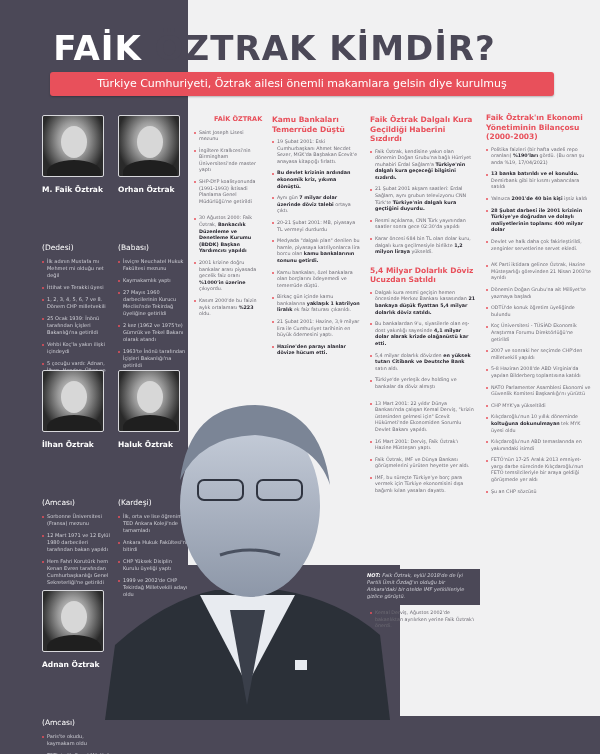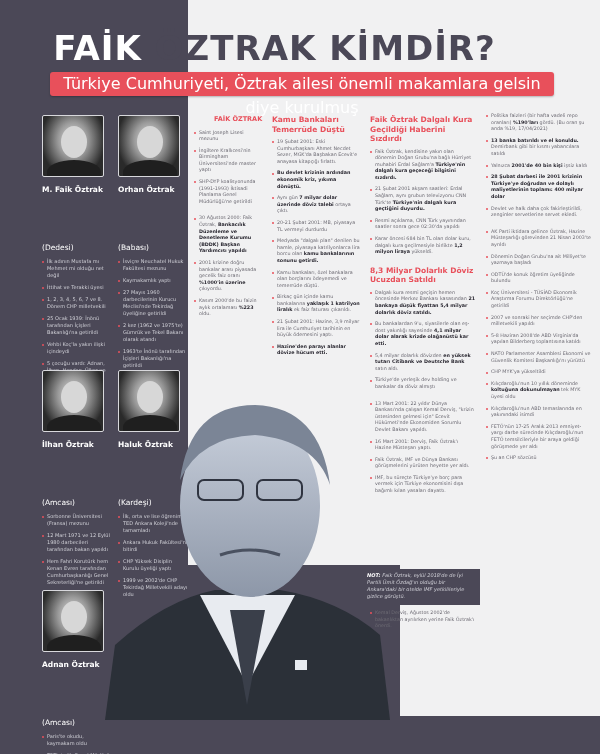--- a/index.html
+++ b/index.html
@@ -31,21 +31,21 @@
 
   .title {
     position: absolute; top: 28px; left: 0; width: 549px; text-align: center;
     font-family: "DejaVu Sans", sans-serif; font-weight: bold; font-size: 34px; letter-spacing: 1px;
   }
   .title .w1 { color: #ffffff; }
   .title .w2 { color: #4b4857; }
   .subtitle {
     position: absolute; top: 72px; left: 50px; width: 504px; height: 24px;
     background: #e8505b; border-radius: 3px;
-    color: #ffffff; font-size: 16px; line-height: 24px; text-align: center;
+    color: #ffffff; font-size: 11px; line-height: 24px; text-align: center;
     box-shadow: 0 1px 2px rgba(0,0,0,0.25);
   }
 
   .person { position: absolute; width: 70px; }
   .photo {
     width: 62px; height: 62px; border: 1.5px solid #d8d8dc; border-radius: 2px;
     background: radial-gradient(ellipse at 50% 40%, #e6e6e6 0%, #9a9a9a 35%, #2a2a2a 75%);
     position: relative; overflow: hidden;
   }
   .photo .head {
@@ -200,21 +200,21 @@
 </div>
 
 <div class="col" style="left:370px; top:115px; width:106px;">
   <div class="sec-title">Faik Öztrak Dalgalı Kura Geçildiği Haberini Sızdırdı</div>
   <ul class="blist">
     <li><span>Faik Öztrak, kendisine yakın olan dönemin Doğan Grubu'na bağlı Hürriyet muhabiri Erdal Sağlam'a </span><b>Türkiye'nin dalgalı kura geçeceği bilgisini sızdırdı.</b><span></span></li>
     <li><span>21 Şubat 2001 akşam saatleri: Erdal Sağlam, aynı grubun televizyonu CNN Türk'te </span><b>Türkiye'nin dalgalı kura geçtiğini duyurdu.</b><span></span></li>
     <li><span>Resmi açıklama, CNN Türk yayınından saatler sonra gece 02:30'da yapıldı</span><b></b><span></span></li>
     <li><span>Karar öncesi 684 bin TL olan dolar kuru, dalgalı kura geçilmesiyle birlikte </span><b>1,2 milyon liraya</b><span> yükseldi.</span></li>
   </ul>
-  <div class="sec-title">8,3 Milyar Dolarlık Döviz Ucuzdan Satıldı</div>
+  <div class="sec-title">5,4 Milyar Dolarlık Döviz Ucuzdan Satıldı</div>
   <ul class="blist">
     <li><span>Dalgalı kura resmi geçişin hemen öncesinde Merkez Bankası kasasından </span><b>21 bankaya düşük fiyattan 5,4 milyar dolarlık döviz satıldı.</b><span></span></li>
     <li><span>Bu bankalardan 9'u, siyasilerle olan eş-dost yakınlığı sayesinde </span><b>4,1 milyar dolar alarak krizde olağanüstü kar etti.</b><span></span></li>
     <li><span>5,4 milyar dolarlık dövizden </span><b>en yüksek tutarı Citibank ve Deutsche Bank</b><span> satın aldı.</span></li>
     <li><span>Türkiye'de yerleşik dev holding ve bankalar da döviz almıştı</span><b></b><span></span></li>
   </ul>
   <ul class="blist">
     <li><span>13 Mart 2001: 22 yıldır Dünya Bankası'nda çalışan Kemal Derviş, "krizin üstesinden gelmesi için" Ecevit Hükümeti'nde Ekonomiden Sorumlu Devlet Bakanı yapıldı.</span></li>
     <li><span>16 Mart 2001: Derviş, Faik Öztrak'ı Hazine Müsteşarı yaptı.</span></li>
     <li><span>Faik Öztrak, IMF ve Dünya Bankası görüşmelerini yürüten heyette yer aldı.</span></li>
@@ -224,20 +224,21 @@
 
 <div class="note-band">
   <b>NOT:</b>
   <span>Faik Öztrak, eylül 2018'de de İyi Partili Ümit Özdağ'ın olduğu bir Ankara'daki bir otelde IMF yetkilileriyle gizlice görüştü.</span>
 </div>
 <ul class="blist" style="position:absolute; left:370px; top:610px; width:106px;">
   <li>Kemal Derviş, Ağustos 2002'de bakanlıktan ayrılırken yerine Faik Öztrak'ı önerdi.</li>
 </ul>
 
 <div class="col" style="left:486px; top:113px; width:106px;">
+  <div class="sec-title">Faik Öztrak'ın Ekonomi Yönetiminin Bilançosu (2000-2003)</div>
   <ul class="blist">
     <li><span>Politika faizleri (bir hafta vadeli repo oranları) </span><b>%190'ları</b><span> gördü. (Bu oran şu anda %19, 17/04/2021)</span></li>
     <li><span></span><b>13 banka batırıldı ve el konuldu.</b><span> Demirbank gibi bir kısmı yabancılara satıldı</span></li>
     <li><span>Yalnızca </span><b>2001'de 40 bin kişi</b><span> işsiz kaldı</span></li>
     <li><span></span><b>28 Şubat darbesi ile 2001 krizinin Türkiye'ye doğrudan ve dolaylı maliyetlerinin toplamı: 400 milyar dolar</b><span></span></li>
     <li><span>Devlet ve halk daha çok fakirleştirildi, zenginler servetlerine servet ekledi.</span><b></b><span></span></li>
   </ul>
   <ul class="blist">
     <li><span>AK Parti iktidara gelince Öztrak, Hazine Müsteşarlığı görevinden 21 Nisan 2003'te ayrıldı</span></li>
     <li><span>Dönemin Doğan Grubu'na ait Milliyet'te yazmaya başladı</span></li>

